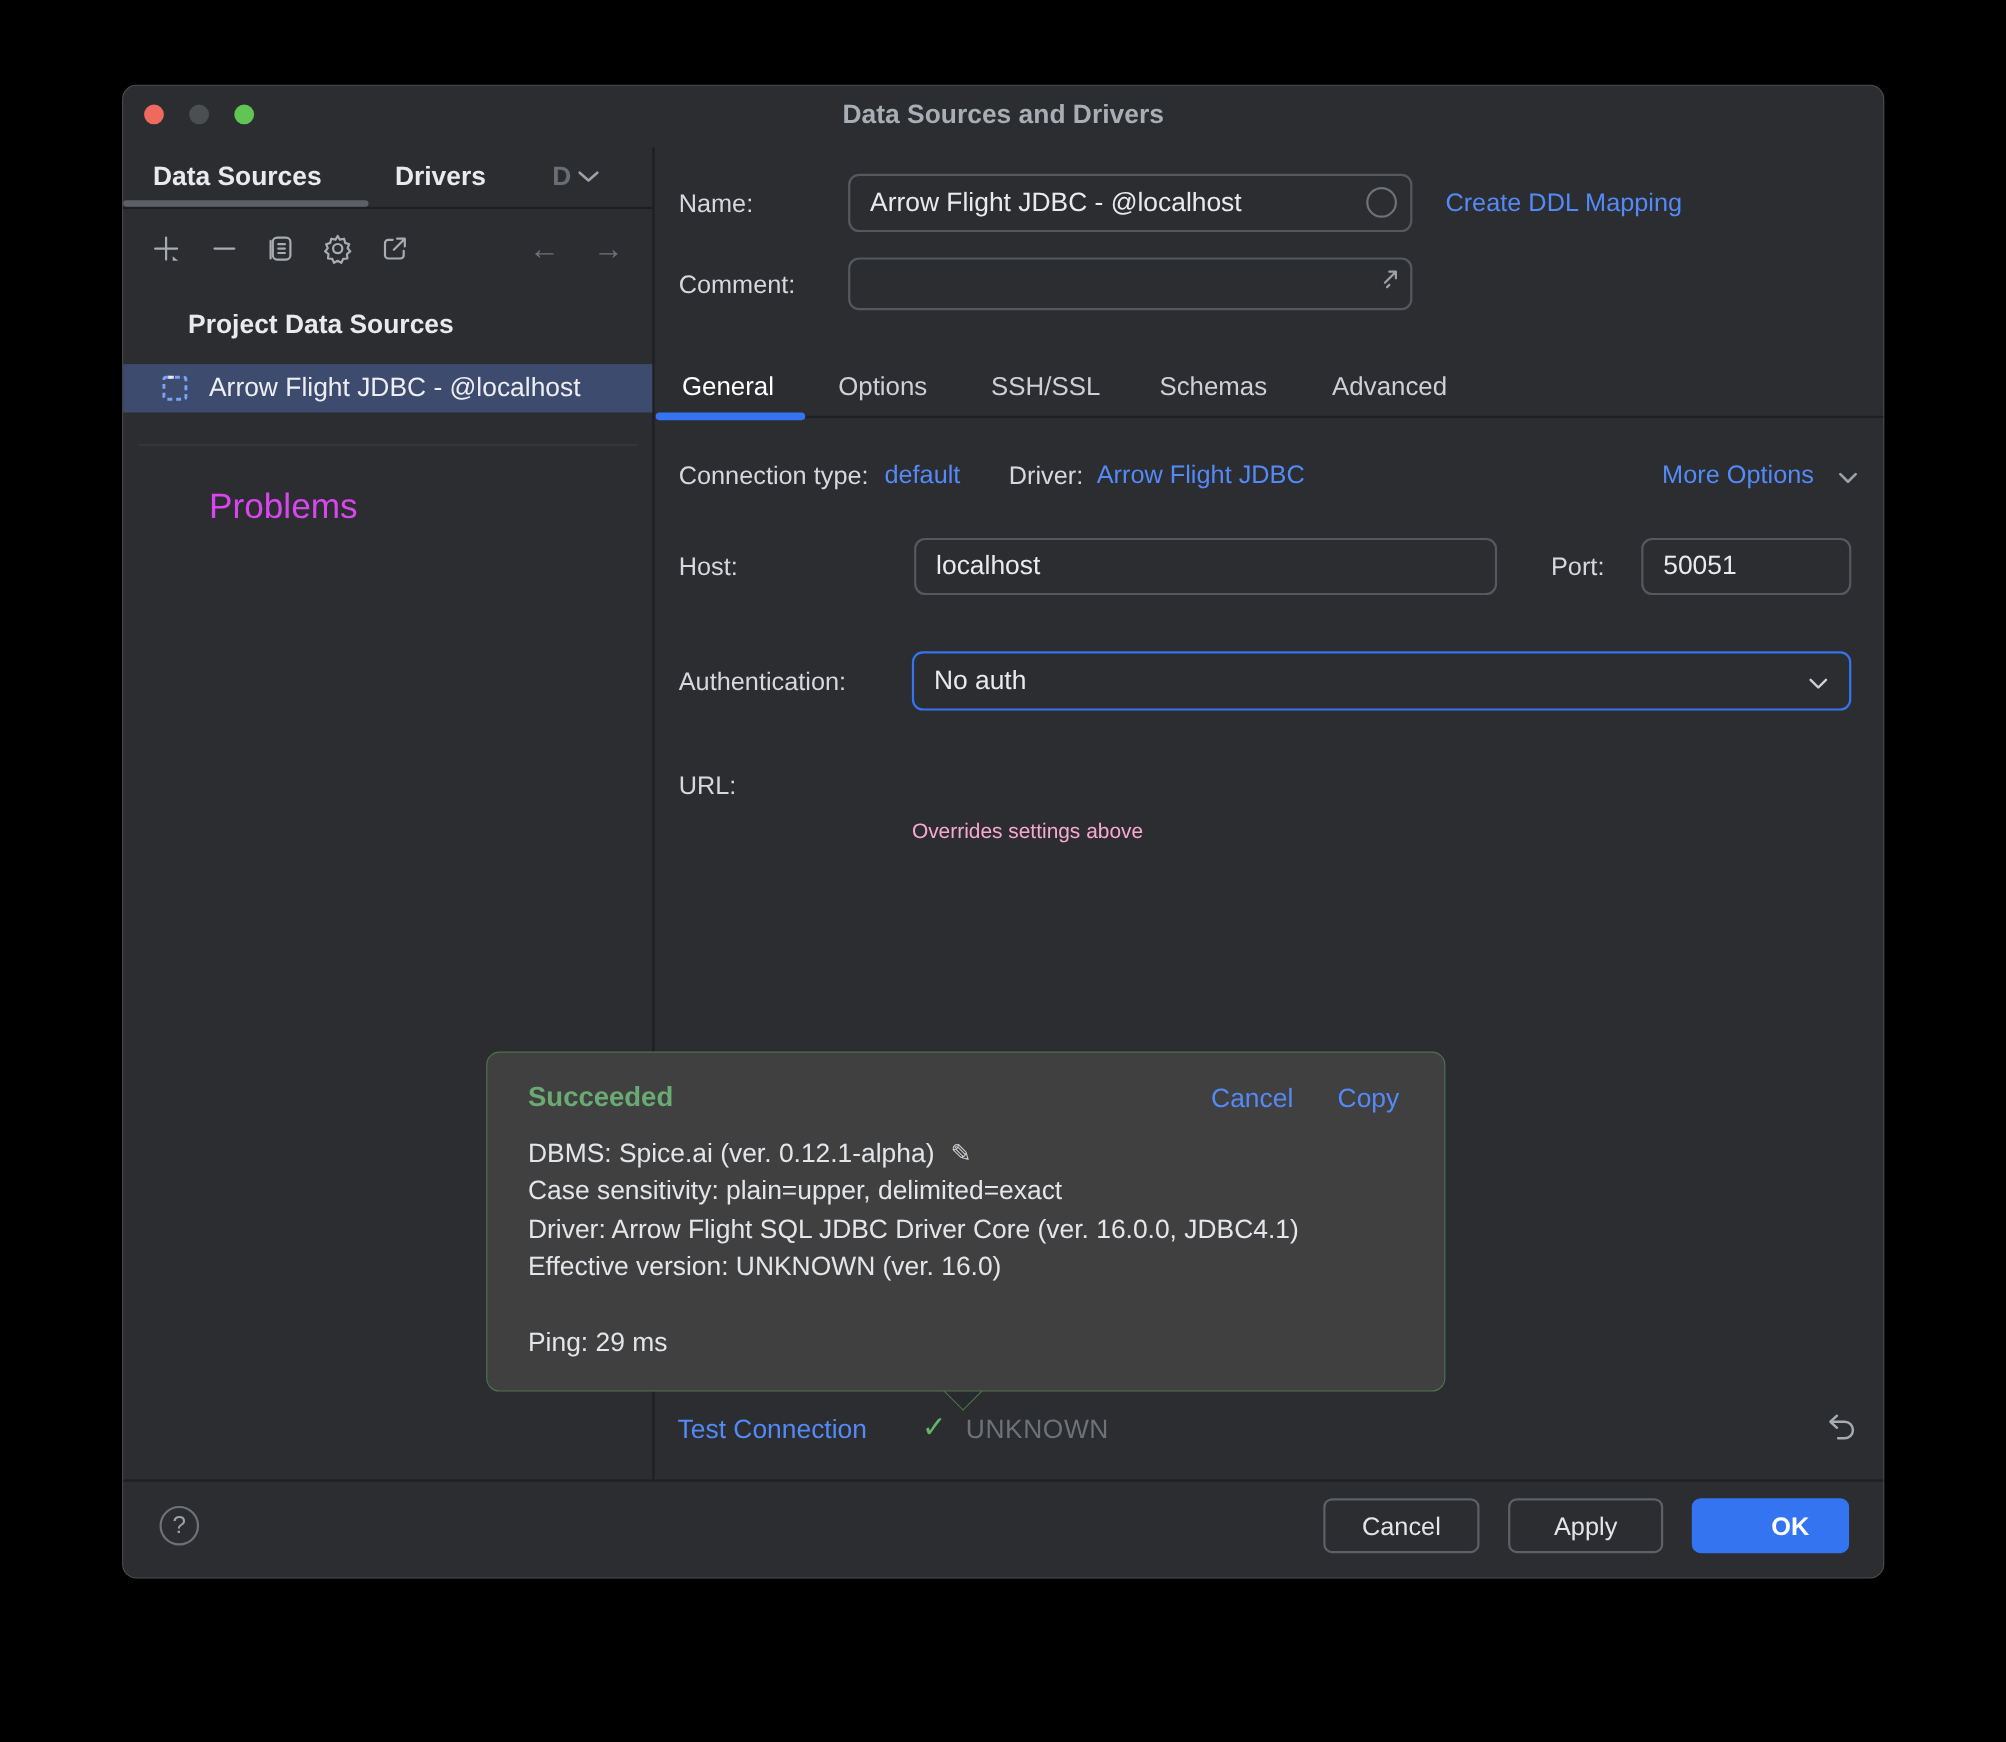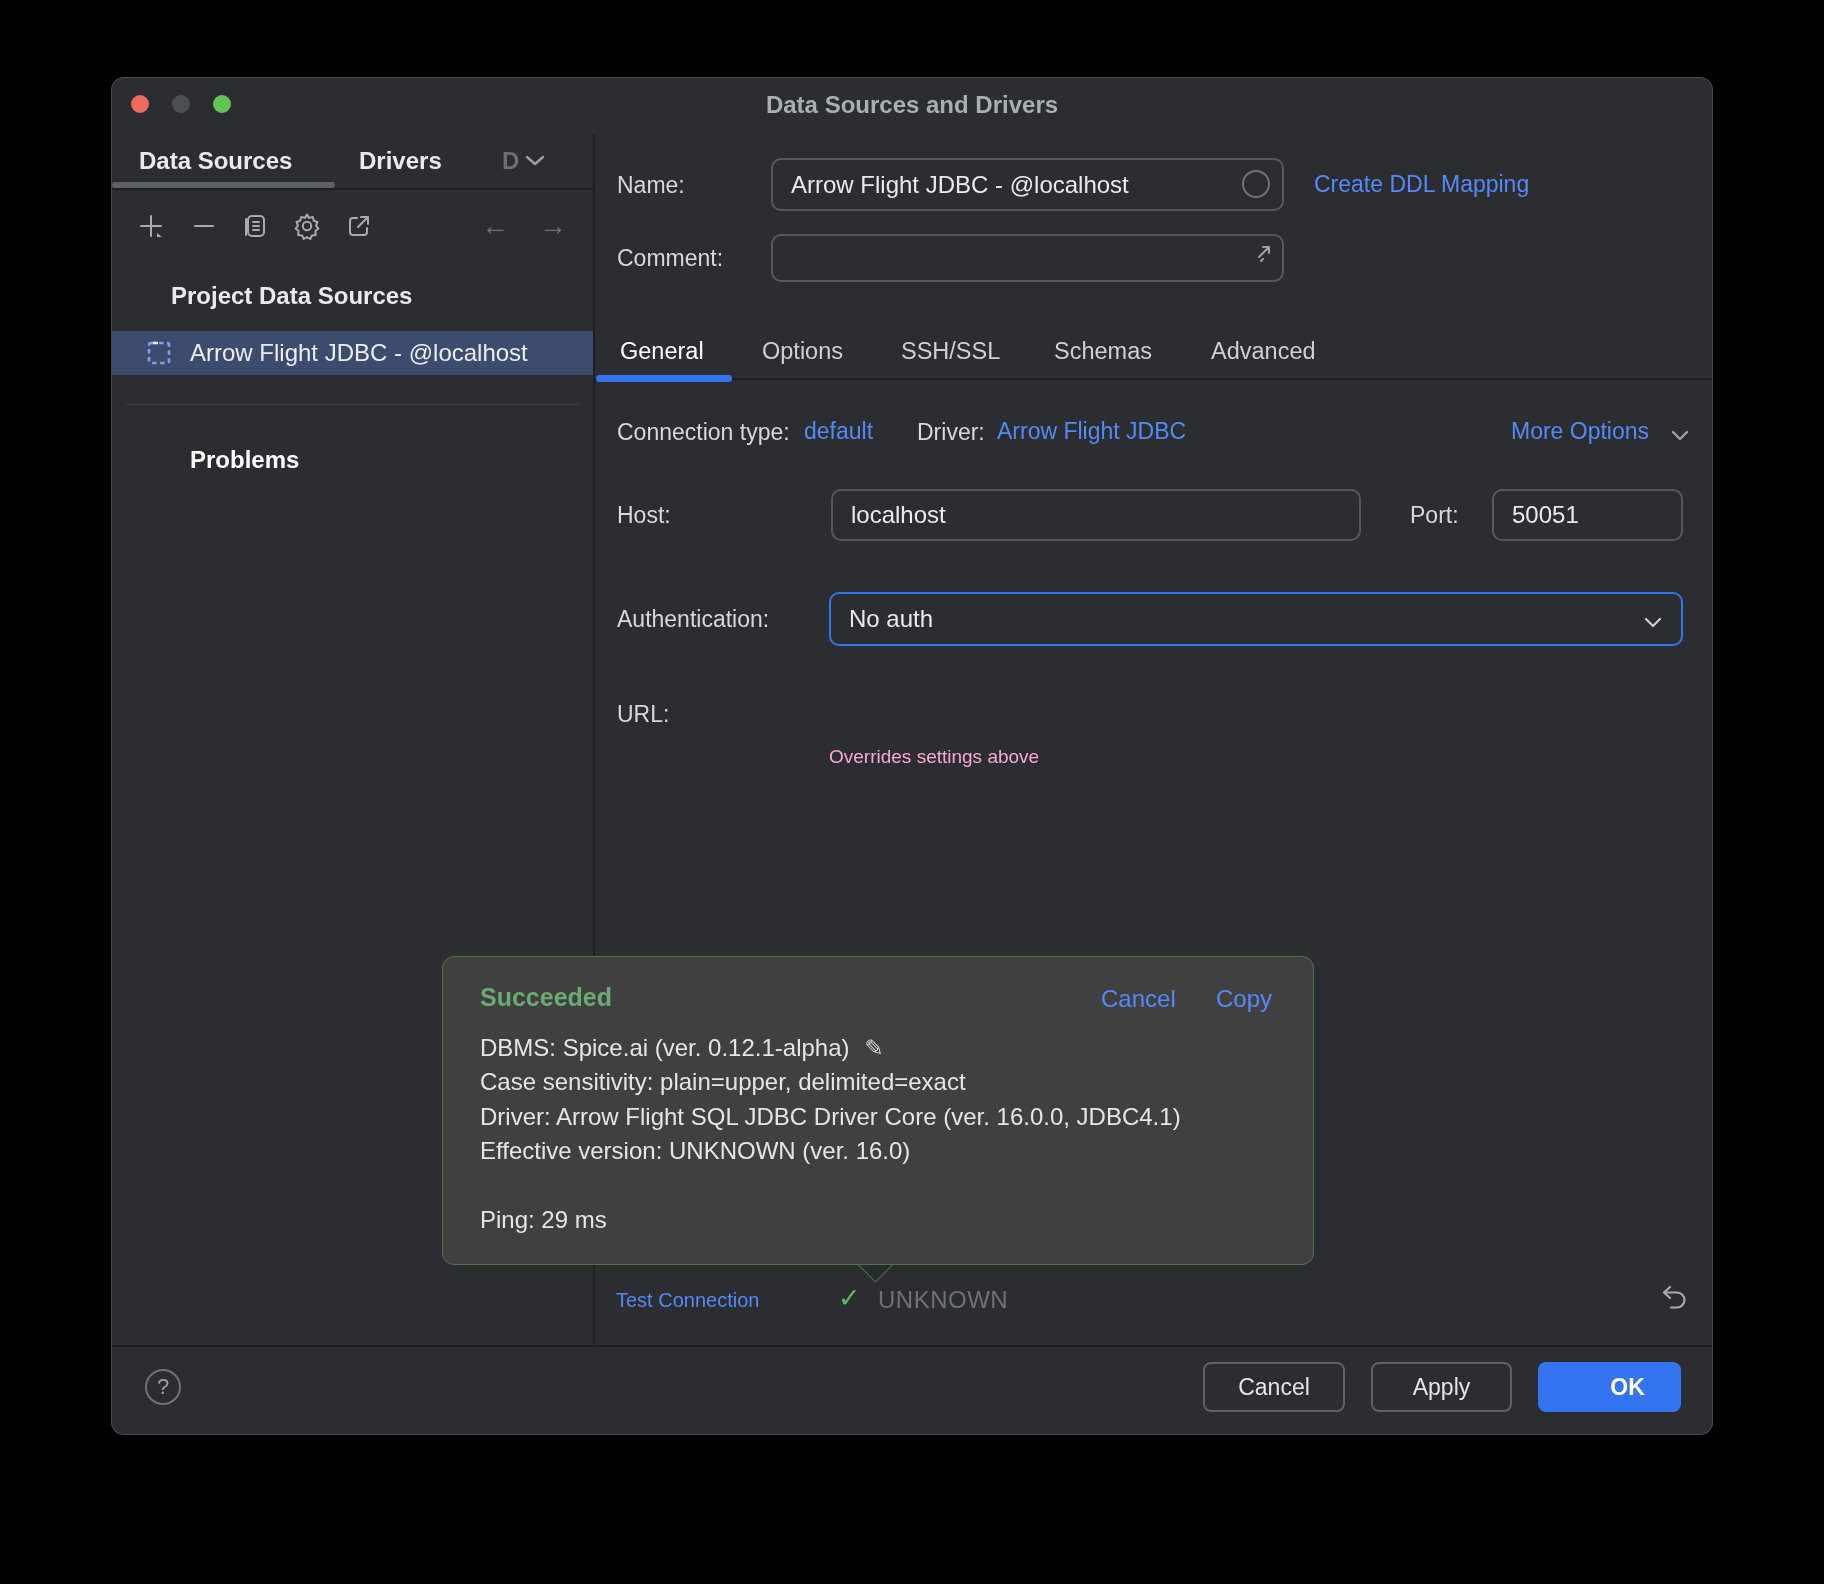--- a/index.html
+++ b/index.html
@@ -21,21 +21,21 @@
   #v-divider{left:481px;top:56px;width:2px;height:1211px;background:#1e1f22;}
   .lp-tab{top:60px;height:46px;line-height:46px;font-size:24px;font-weight:700;color:#e8eaed;cursor:default;}
   #lp-tab-indicator{left:0;top:104px;width:223px;height:6px;border-radius:3px;background:#5d6167;z-index:2;}
   #lp-header-border{left:0;top:110px;width:481px;height:2px;background:#1e1f22;}
   .tool{width:32px;height:32px;top:132px;display:flex;align-items:center;justify-content:center;color:#a8abb2;font-size:28px;}
   .tool svg{stroke:#a8abb2;}
   #section-title{left:21px;top:204px;font-size:24px;font-weight:700;color:#e8eaed;margin-left:38px;}
   #ds-row{left:0;top:253px;width:481px;height:44px;background:#3d4b6e;}
   #ds-row .lbl-item{position:absolute;left:78px;top:0;height:44px;line-height:44px;font-size:24px;color:#eceef1;white-space:nowrap;overflow:hidden;width:400px;}
   #lp-divider{left:14px;top:326px;width:453px;height:1px;background:#3c3e41;}
-  #problems{left:78px;top:366px;height:32px;line-height:32px;font-size:24px;color:#ffffff;font-weight:bold;}
+  #problems{left:78px;top:366px;height:32px;line-height:32px;font-size:32px;color:#d946ef;}
   
   .flabel{font-size:23px;color:#d6d8dd;height:28px;line-height:28px;white-space:nowrap;}
   .field{background:transparent;border:2px solid #55585e;border-radius:10px;box-sizing:border-box;}
   .field .val{position:absolute;left:18px;top:0;bottom:0;display:flex;align-items:center;font-size:24px;color:#e8eaed;white-space:nowrap;}
   .link{color:#548af7;font-size:23px;cursor:pointer;white-space:nowrap;}
   
   .rtab{top:250px;height:46px;line-height:46px;font-size:23.5px;color:#ced0d6;cursor:pointer;white-space:nowrap;}
   .rtab.active{color:#fff;}
   #rtab-border{left:481px;top:300px;width:1119px;height:2px;background:#1e1f22;}
   #rtab-indicator{left:484px;top:297px;width:136px;height:7px;border-radius:4px;background:#3574f0;z-index:2;}
@@ -188,21 +188,21 @@
         <span style="font-size:23px;color:#cfd1d6;padding-left:8px;">✎</span>
       </div>
       <div class="pline">Case sensitivity: plain=upper, delimited=exact</div>
       <div class="pline">Driver: Arrow Flight SQL JDBC Driver Core (ver. 16.0.0, JDBC4.1)</div>
       <div class="pline">Effective version: UNKNOWN (ver. 16.0)</div>
       <div class="pline">&nbsp;</div>
       <div class="pline">Ping: 29 ms</div>
     </div>
   </div>
 
-  <div class="abs link" style="left:504px;top:1206px;font-size:20px;line-height:32px;">Test Connection</div>
+  <div class="abs link" style="left:504px;top:1206px;font-size:24px;line-height:32px;">Test Connection</div>
   <div class="abs" style="left:726px;top:1204px;font-size:27px;font-weight:700;color:#5fb865;">✓</div>
   <div class="abs" style="left:766px;top:1206px;font-size:24px;line-height:32px;color:#6e7277;letter-spacing:.5px;">UNKNOWN</div>
   <div class="abs" style="left:1544px;top:1202px;width:36px;height:36px;display:flex;align-items:center;justify-content:center;">
     <svg width="30" height="28" viewBox="0 0 30 28" fill="none">
         <path d="M11 3 L5 8.5 L11 14" stroke="#a8abb2" stroke-width="2.2" stroke-linecap="round" stroke-linejoin="round"></path>
         <path d="M5.5 8.5 H18 a7.5 7.5 0 0 1 0 15 H12" stroke="#a8abb2" stroke-width="2.2" stroke-linecap="round"></path>
       </svg>
   </div>
 
   <div class="abs" id="footer-border"></div>

